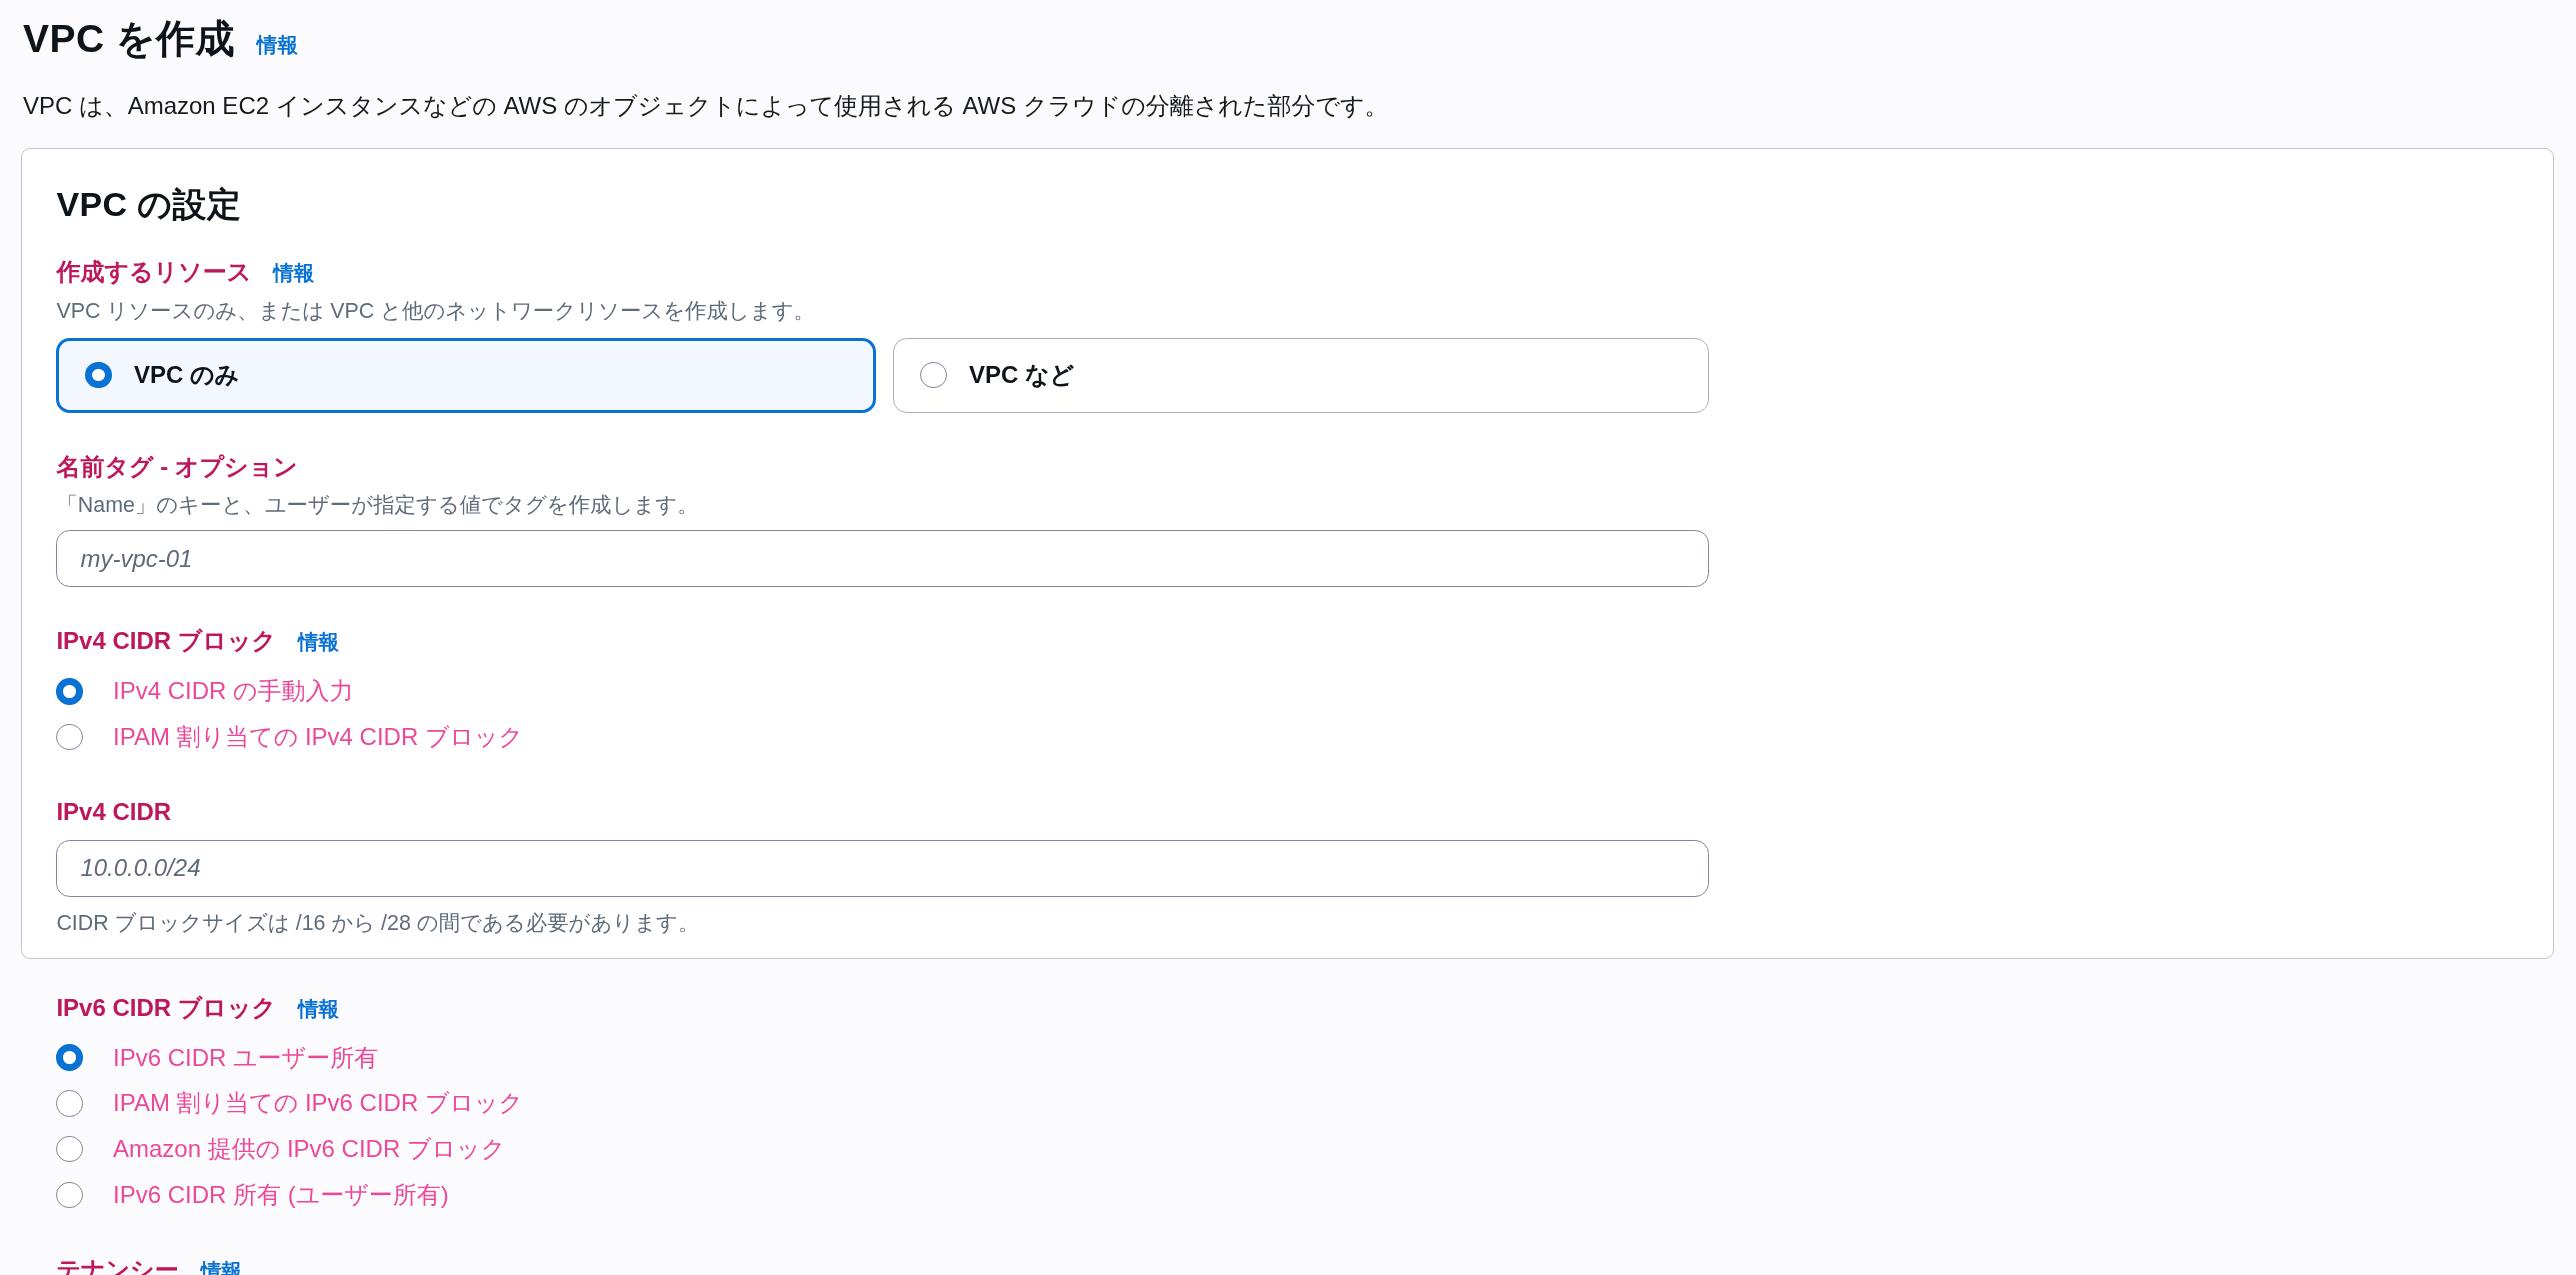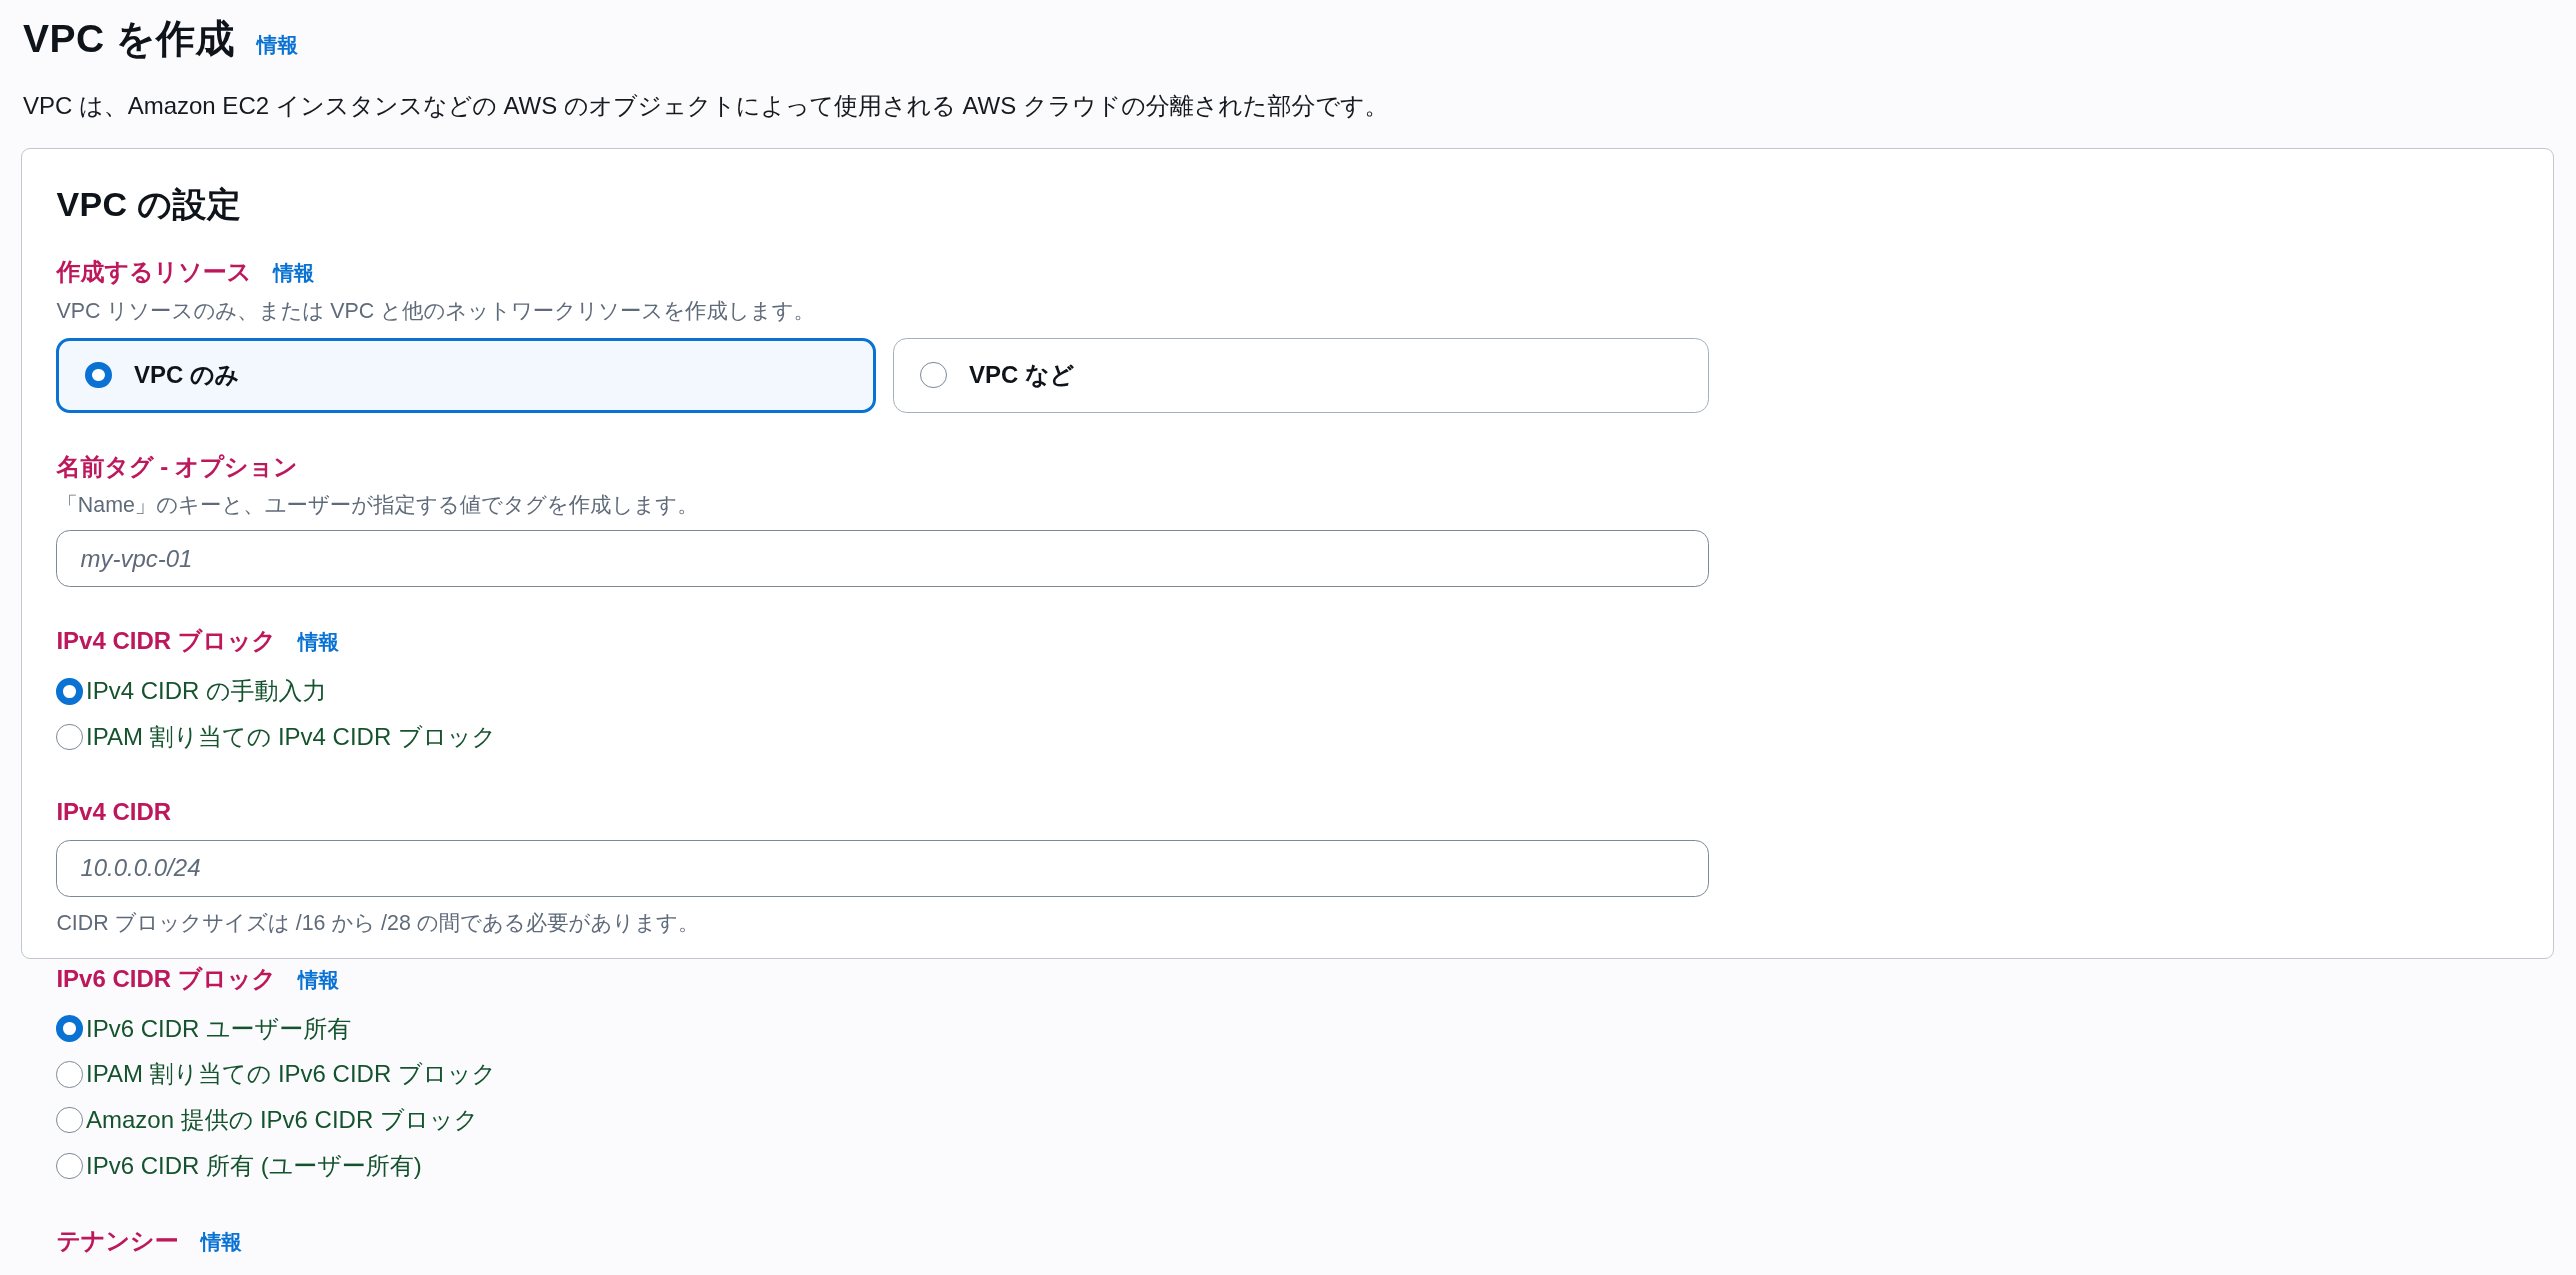--- a/index.html
+++ b/index.html
@@ -46,40 +46,40 @@
     padding: 14px 26px; font-size: 24px; font-weight: 700;
     cursor: pointer; background: #ffffff; border: 1.7px solid #a4b1bd;
   }
   .tile.selected { border: 3.4px solid #0972d3; background: #f2f8fd; }
 
   
   .radio { width: 26.6px; height: 26.6px; border-radius: 50%; flex: none; background: #fff; }
   .radio.on  { border: 7.7px solid #0972d3; }
   .radio.off { border: 1.7px solid #7d8998; }
   .radio-row {
-    display: flex; align-items: center; gap: 3px;
-    font-size: 24px; color: #14532d; margin-top: 13.7px; cursor: pointer;
+    display: flex; align-items: center; gap: 30px;
+    font-size: 24px; color: #ec4899; margin-top: 13.7px; cursor: pointer;
     width: fit-content;
   }
 
   
   .text-input, .select {
     width: 1653px; height: 57px;
     border: 1.7px solid #7d8998; border-radius: 13.7px;
     background: #ffffff; font-size: 24px; color: #8b5cf6;
     padding: 0 23px; font-family: inherit;
   }
   .text-input::placeholder { color: #5f6b7a; font-style: italic; opacity: 1; }
 
   
   .sec-resources { margin-top: 28px; }
   .sec-name      { margin-top: 38px; }
   .sec-ipv4block { margin-top: 38px; }
   .sec-ipv4cidr  { margin-top: 45px; }
-  .sec-ipv6block { margin-top: 26px; }
+  .sec-ipv6block { margin-top: 55px; }
   .sec-tenancy   { margin-top: 43px; }
   .mt-input { margin-top: 13.7px; }
   .mt-name-input { margin-top: 11px; }
   .mt-first-radio { margin-top: 18px; }
 </style>
 </head>
 <body>
 
 <div class="page">
 

